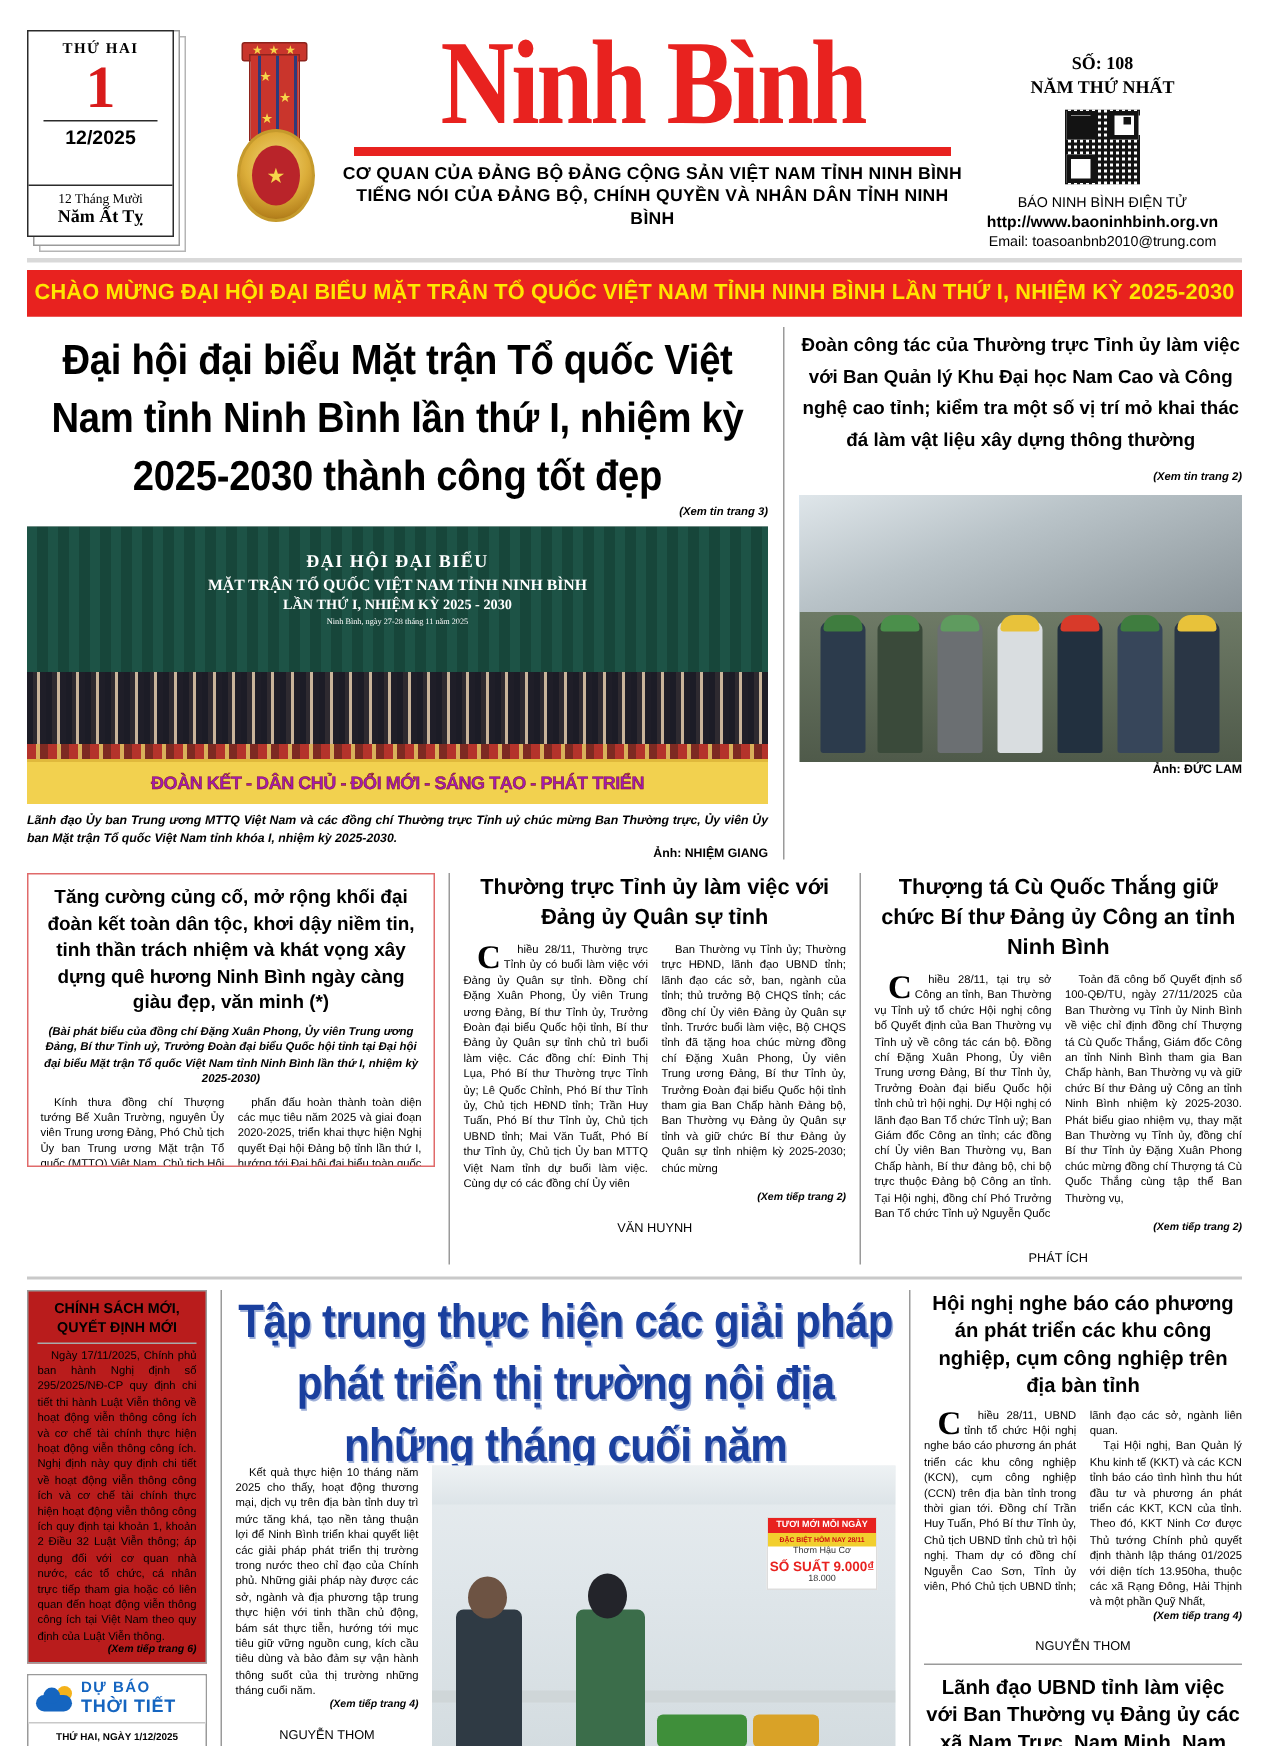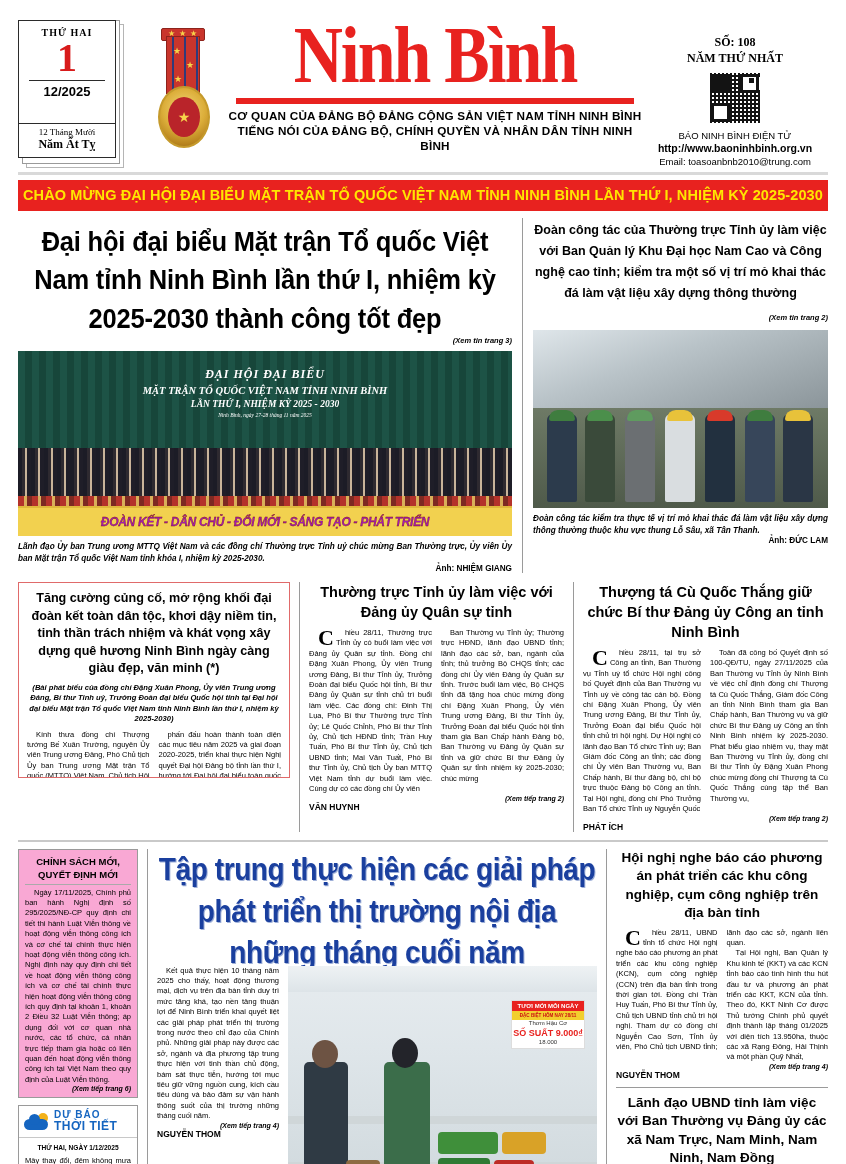--- a/index.html
+++ b/index.html
@@ -65,21 +65,21 @@
   .lead-left{width:504px;flex:0 0 504px;padding-right:10px;box-sizing:border-box;}
   .lead-right{flex:1 1 auto;border-left:1px solid #9a9a9a;padding-left:10px;}
   .lead-h1{font-family:"Liberation Sans",sans-serif;font-weight:bold;font-size:25.5px;line-height:35px;
      text-align:center;letter-spacing:-.2px;margin:4px 0 0;transform:scaleY(1.1);transform-origin:top center;}
   .seealso{text-align:right;font-size:7.5px;font-weight:bold;font-style:italic;margin-top:9px;}
   .lead-h2{font-weight:bold;font-size:12.5px;line-height:21px;text-align:center;margin:2px 0 0;}
   .cap{font-size:8.2px;line-height:11.5px;font-style:italic;font-weight:bold;text-align:justify;margin-top:5px;}
   .credit{text-align:right;font-size:8.2px;font-weight:bold;font-style:normal;}
 
   
-  .photo{position:relative;overflow:hidden;background:#203040;font-style:italic;}
+  .photo{position:relative;overflow:hidden;background:#203040;}
   .ph-main{height:185px;margin-top:6px;
     background:linear-gradient(#1a4338 0%,#1f5245 40%,#17483c 100%);}
   .ph-main .stage{position:absolute;left:0;right:0;top:0;height:120px;
     background:repeating-linear-gradient(90deg,#1d5346 0 7px,#17463a 7px 14px);}
   .ph-main .banner-txt{position:absolute;left:50%;transform:translateX(-50%);top:16px;width:300px;text-align:center;color:#fff;}
   .ph-main .bt1{font-family:"Liberation Serif",serif;font-size:12px;font-weight:bold;letter-spacing:1px;}
   .ph-main .bt2{font-family:"Liberation Serif",serif;font-size:10.5px;font-weight:bold;margin-top:3px;}
   .ph-main .bt3{font-family:"Liberation Serif",serif;font-size:9.5px;font-weight:bold;margin-top:3px;}
   .ph-main .bt4{font-family:"Liberation Serif",serif;font-size:5.5px;margin-top:3px;}
   .ph-main .crowd{position:absolute;left:0;right:0;bottom:32px;height:56px;
@@ -105,29 +105,29 @@
   .mid-b{width:255px;flex:0 0 255px;border-left:1px solid #9a9a9a;padding-left:9px;margin-left:9px;}
   .mid-c{flex:1 1 auto;border-left:1px solid #9a9a9a;padding-left:9px;margin-left:9px;}
   .redbox{border:1.5px solid #e06a6a;padding:7px 8px 6px;height:196px;box-sizing:border-box;overflow:hidden;}
   .rb-h{font-weight:bold;font-size:12.6px;line-height:17.5px;text-align:center;margin-bottom:5px;}
   .rb-sub{font-size:7.6px;line-height:10.5px;font-style:italic;font-weight:bold;text-align:center;margin-bottom:5px;}
   .cols2{column-count:2;column-gap:9px;column-rule:0;}
   .body-t{font-size:7.5px;line-height:10.4px;text-align:justify;font-family:"Liberation Sans",sans-serif;}
   .body-t p{margin:0;text-indent:9px;}
   .mid-h{font-weight:bold;font-size:14.5px;line-height:20px;text-align:center;margin:0 0 6px;}
   .cont{font-size:7px;font-weight:bold;font-style:italic;text-align:right;}
-  .byline{font-size:8.5px;font-weight:bold;text-align:left;margin-top:0;}
+  .byline{font-size:8.5px;font-weight:normal;text-align:center;margin-top:11px;}
   .dropcap:first-letter{float:left;font-size:22px;line-height:18px;font-weight:bold;padding:1px 2px 0 0;font-family:"Liberation Serif",serif;}
 
   
   .botrow{display:flex;margin-top:8px;border-top:2px solid #c9c9c9;padding-top:7px;}
   .bot-a{width:120px;flex:0 0 120px;}
   .bot-b{flex:1 1 auto;border-left:1px solid #9a9a9a;padding:0 9px;margin:0 0 0 9px;}
   .bot-c{width:212px;flex:0 0 212px;border-left:1px solid #9a9a9a;padding-left:9px;}
-  .policy-box{border:1px solid #9a9a9a;background:#f9a8d4;padding:5px 6px;}
+  .policy-box{border:1px solid #9a9a9a;background:#b91c1c;padding:5px 6px;}
   .policy-h{text-align:center;font-weight:bold;font-size:9.5px;line-height:13px;border-bottom:1px solid #aaa;padding-bottom:3px;margin-bottom:3px;}
   .wx-box{border:1px solid #9a9a9a;margin-top:7px;}
   .wx-head{display:flex;align-items:center;gap:4px;padding:4px 5px;background:#fff;border-bottom:1px solid #c8c8c8;}
   .wx-ic{position:relative;width:26px;height:17px;flex:0 0 26px;}
   .sun{position:absolute;right:2px;top:0;width:10px;height:10px;border-radius:50%;background:#f4b21a;}
   .cloud{position:absolute;left:0;bottom:0;width:24px;height:11px;border-radius:7px;background:#1565c0;}
   .cloud:before{content:"";position:absolute;left:5px;top:-5px;width:11px;height:11px;border-radius:50%;background:#1565c0;}
   .wx-t1{font-size:10px;font-weight:bold;color:#1565c0;letter-spacing:1px;line-height:10px;}
   .wx-t2{font-size:12px;font-weight:bold;color:#1565c0;letter-spacing:.5px;line-height:13px;}
   .wx-body{padding:5px 6px 6px;font-size:7.5px;line-height:10.5px;text-align:justify;}
@@ -265,21 +265,20 @@
             <div class="hat" style="background:#d83a2a;"></div>
           </div>
         <div class="p" style="left:212px;background:#37465a;">
             <div class="hat" style="background:#3f7d3f;"></div>
           </div>
         <div class="p" style="left:250px;background:#2a3645;">
             <div class="hat" style="background:#e8c23a;"></div>
           </div>
       </div>
 
-      <div class="cap">Đoàn công tác kiểm tra thực tế vị trí mỏ khai thác đá làm vật liệu xây dựng thông thường thuộc khu vực thung Lỗ Sâu, xã Tân Thanh.</div>
       <div class="credit">Ảnh: ĐỨC LAM</div>
     </div>
   </div>
 
   <div class="midrow">
 
     <div class="mid-a">
       <div class="redbox">
         <div class="rb-h">Tăng cường củng cố, mở rộng khối đại đoàn kết toàn dân tộc, khơi dậy niềm tin, tinh thần trách nhiệm và khát vọng xây dựng quê hương Ninh Bình ngày càng giàu đẹp, văn minh (*)</div>
         <div class="rb-sub">(Bài phát biểu của đồng chí Đặng Xuân Phong, Ủy viên Trung ương Đảng, Bí thư Tỉnh uỷ, Trưởng Đoàn đại biểu Quốc hội tỉnh tại Đại hội đại biểu Mặt trận Tổ quốc Việt Nam tỉnh Ninh Bình lần thứ I, nhiệm kỳ 2025-2030)</div>

